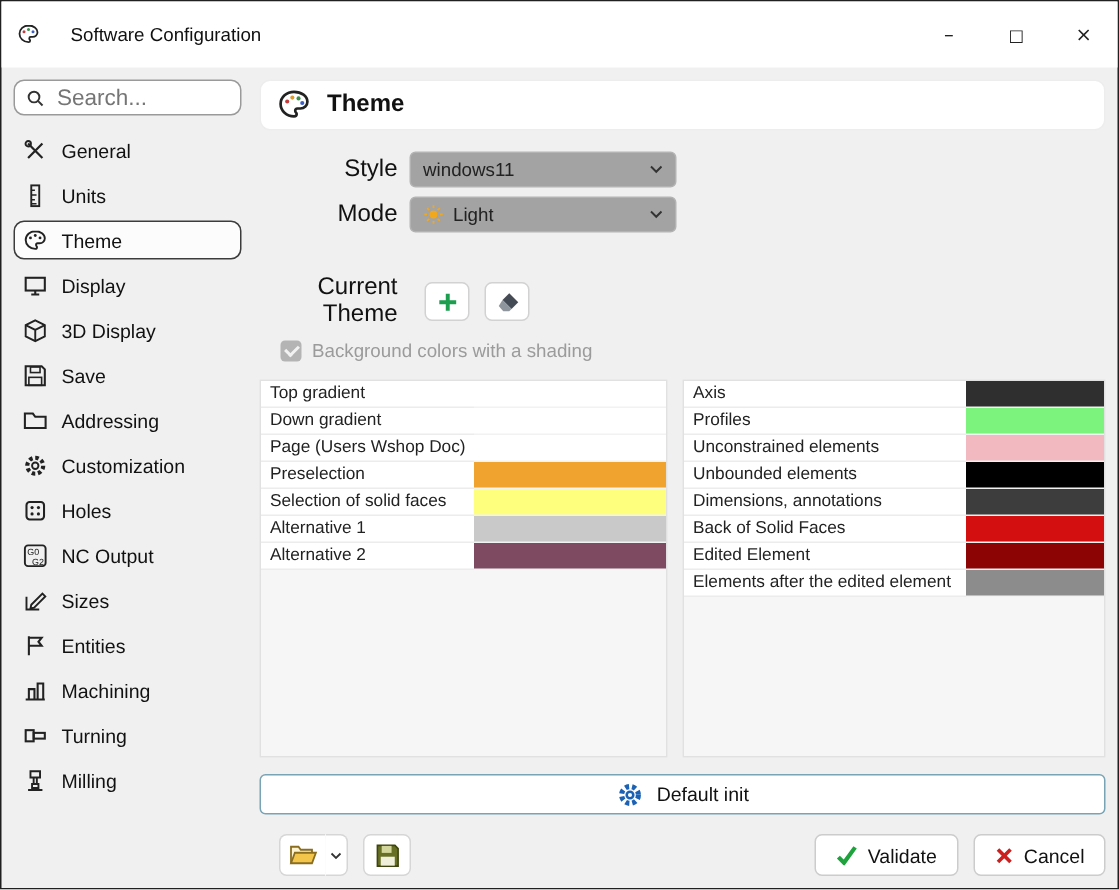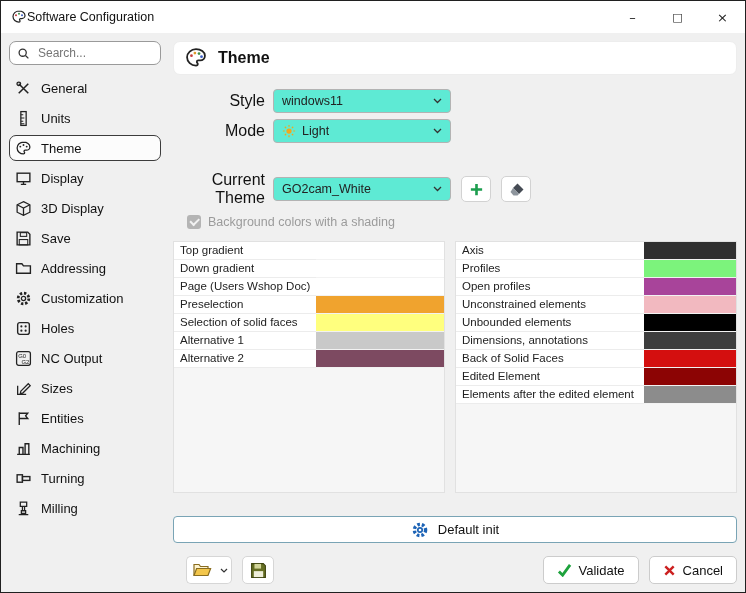--- a/index.html
+++ b/index.html
@@ -11,24 +11,24 @@
     overflow:hidden;
   }
   .window {
     width:746px; height:593px;
     border:1px solid #202020;
     background:#f0f0f0;
     display:flex; flex-direction:column;
   }
   
   .titlebar {
-    height:32px; flex:none;
+    height:44px; flex:none;
     background:#ffffff;
     display:flex; align-items:center;
-    padding-left:10px; gap:0;
+    padding-left:10px; gap:20px;
   }
   .titlebar-title { font-size:12.5px; color:#111; }
   .win-controls { margin-left:auto; display:flex; height:100%; }
   .win-btn {
     width:45px; height:100%;
     display:flex; align-items:center; justify-content:center;
     background:transparent; border:none; font-size:13px; color:#222;
     font-family:"DejaVu Sans", sans-serif;
   }
   .win-btn.max { font-size:11px; }
@@ -37,21 +37,21 @@
   
   .sidebar { width:152px; flex:none; display:flex; flex-direction:column; }
   .searchbox {
     height:24px; flex:none;
     background:#fff; border:1px solid #9a9a9a; border-radius:7px;
     display:flex; align-items:center; gap:6px; padding:0 7px;
     margin-bottom:10px;
   }
   .searchbox input {
     border:none; outline:none; background:transparent;
-    font-size:12px; color:#444; width:100%;
+    font-size:15px; color:#444; width:100%;
     font-family:"Liberation Sans", sans-serif;
   }
   .nav { flex:1; display:flex; flex-direction:column; }
   .nav-item {
     height:26px; margin-bottom:4px; flex:none;
     display:flex; align-items:center; gap:9px;
     padding:0 5px; font-size:13px; color:#111;
     border:1px solid transparent; border-radius:7px;
     cursor:default;
   }
@@ -64,21 +64,21 @@
     background:#fff; border:1px solid #ededed; border-radius:7px;
     display:flex; align-items:center; gap:10px; padding:0 10px;
     margin-bottom:14px;
   }
   .theme-title { font-size:16px; font-weight:bold; }
   .form-row { display:flex; align-items:center; margin-bottom:6px; flex:none; }
   .form-row.theme-row { margin-top:22px; margin-bottom:8px; }
   .form-label { width:92px; text-align:right; margin-right:8px; font-size:16px; color:#111; }
   .dropdown {
     width:178px; height:24px;
-    background:#5eead4; border:1px solid #b3b3b3; border-radius:4px;
+    background:#a3a3a3; border:1px solid #b3b3b3; border-radius:4px;
     display:flex; align-items:center; gap:6px; padding:0 8px;
     font-size:12.5px; color:#222; cursor:default;
   }
   .dropdown .dd-text { white-space:nowrap; overflow:hidden; }
   .dropdown .chev { margin-left:auto; display:inline-flex; }
   .icon-btn {
     width:30px; height:26px; margin-left:10px;
     background:#fff; border:1px solid #d2d2d2; border-radius:5px;
     display:flex; align-items:center; justify-content:center;
   }
@@ -351,28 +351,20 @@
           <span class="chev icon">
             <svg width="9" height="6" viewBox="0 0 9 6">
                 <path d="M1 1l3.5 3.5L8 1" fill="none" stroke="#333" stroke-width="1.3"></path>
               </svg>
           </span>
         </div>
       </div>
 
       <div class="form-row theme-row">
         <span class="form-label">Current Theme</span>
-        <div class="dropdown">
-          <span class="dd-text">GO2cam_White</span>
-          <span class="chev icon">
-            <svg width="9" height="6" viewBox="0 0 9 6">
-                <path d="M1 1l3.5 3.5L8 1" fill="none" stroke="#333" stroke-width="1.3"></path>
-              </svg>
-          </span>
-        </div>
         <button class="icon-btn">
           <span class="icon">
             <svg width="15" height="15" viewBox="0 0 16 16">
                 <path d="M8 2v12M2 8h12" stroke="#1d9e4f" stroke-width="2.8"></path>
               </svg>
           </span>
         </button>
         <button class="icon-btn">
           <span class="icon">
             <svg width="17" height="15" viewBox="0 0 17 15">
@@ -420,24 +412,20 @@
             </div>
           </div>
         <div class="panel right-t" id="right-colors">
             <div class="crow">
               <div class="clabel">Axis</div>
               <div class="cswatch" style="background:#2f2f2f"></div>
             </div>
             <div class="crow">
               <div class="clabel">Profiles</div>
               <div class="cswatch" style="background:#7cf37c"></div>
-            </div>
-            <div class="crow">
-              <div class="clabel">Open profiles</div>
-              <div class="cswatch" style="background:#a8449a"></div>
             </div>
             <div class="crow">
               <div class="clabel">Unconstrained elements</div>
               <div class="cswatch" style="background:#f2b9c0"></div>
             </div>
             <div class="crow">
               <div class="clabel">Unbounded elements</div>
               <div class="cswatch" style="background:#000000"></div>
             </div>
             <div class="crow">

